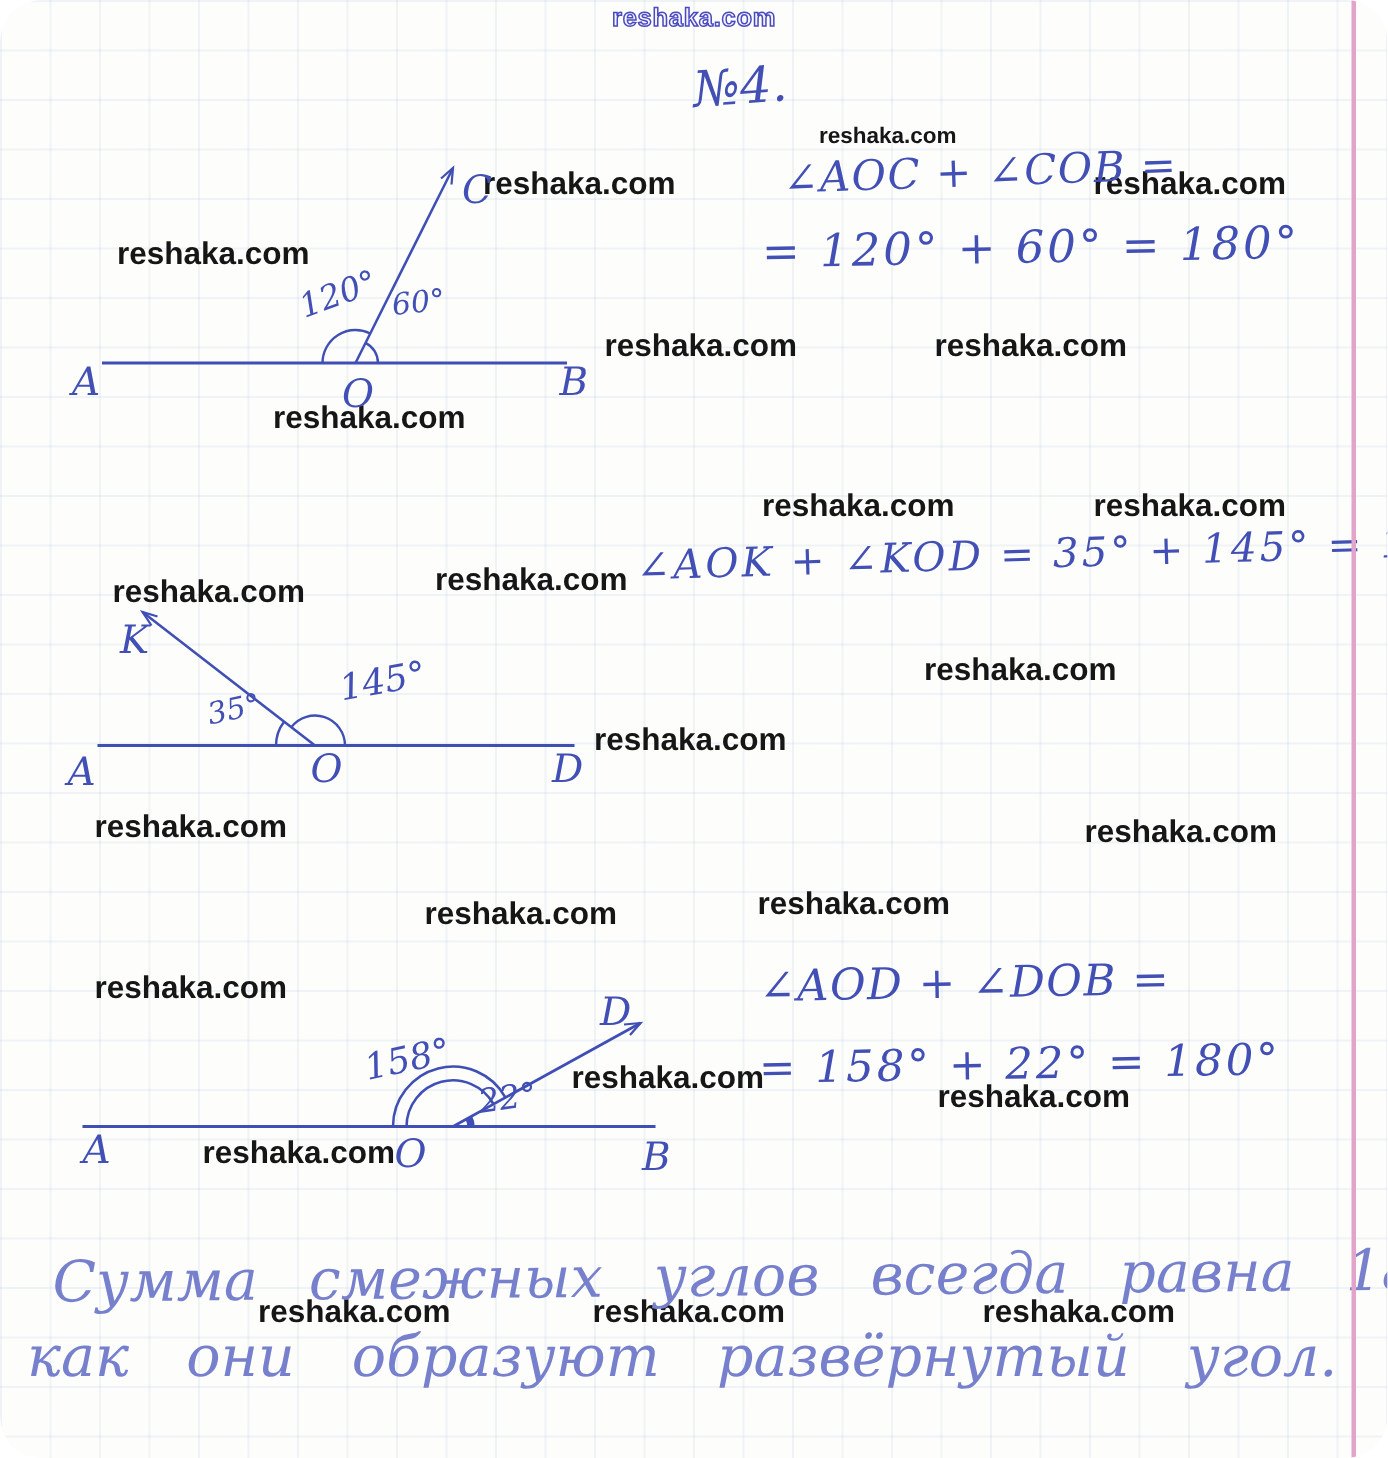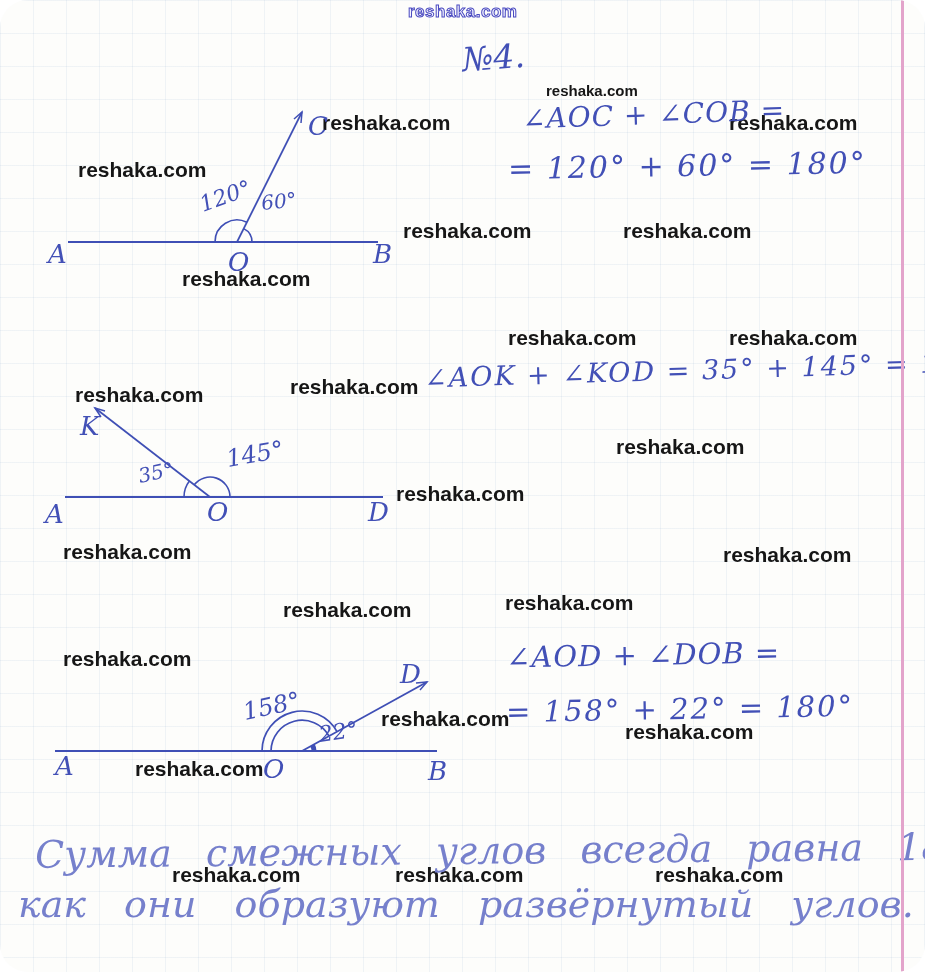--- a/index.html
+++ b/index.html
@@ -119,16 +119,16 @@
     <text x="360" y="33" font-size="26">D</text>
     <text x="15" y="125" font-size="26">A</text>
     <text x="223" y="128" font-size="26">O</text>
     <text x="388" y="130" font-size="26">B</text>
   </svg>
 
   <span class="hand eq eq3a">∠AOD + ∠DOB =</span>
   <span class="hand eq eq3b">= 158° + 22° = 180°</span>
 
   <span class="hand concl concl1">Сумма смежных углов всегда равна 180°, так</span>
-  <span class="hand concl concl2">как они образуют развёрнутый углов.</span>
+  <span class="hand concl concl2">как они образуют развёрнутый угол.</span>
 
   <div class="margin-line"></div>
 </div>
 
 </body></html>

